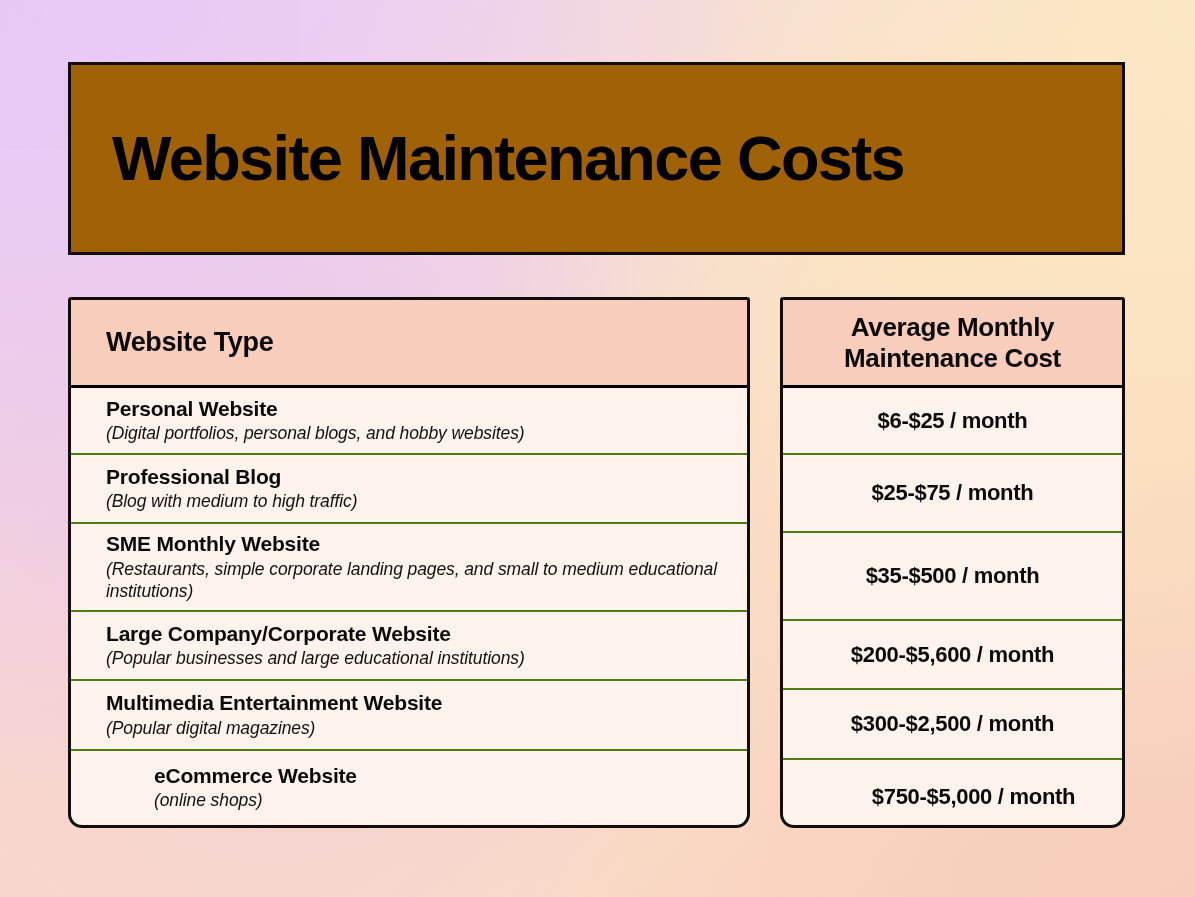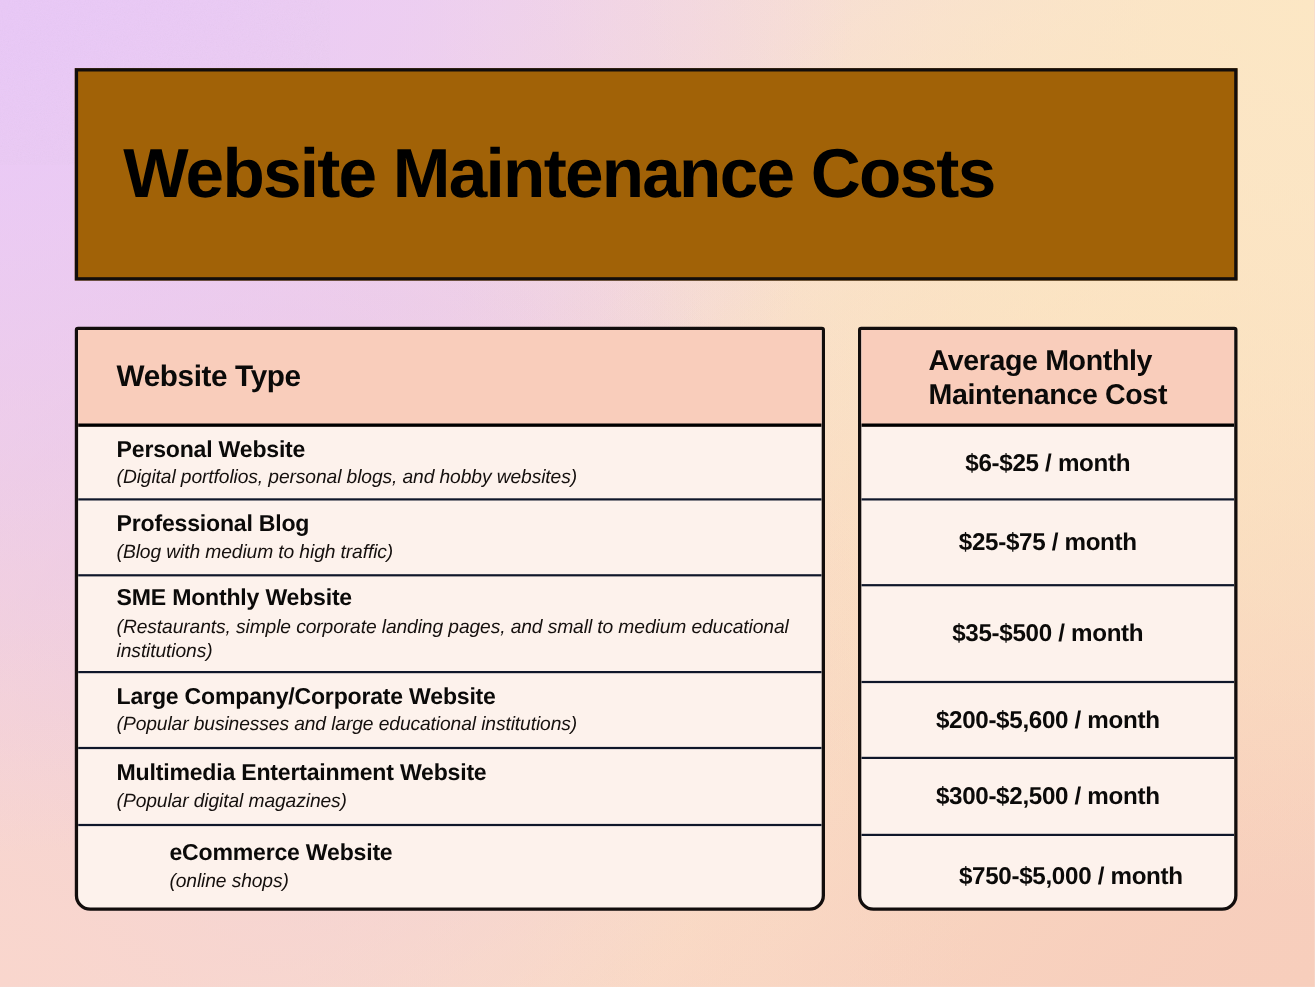--- a/index.html
+++ b/index.html
@@ -95,39 +95,39 @@
     display: flex;
     align-items: center;
   }
   #types-head {
     height: 88px;
     padding-left: 35px;
   }
   #costs-head {
     height: 88px;
     justify-content: center;
-    text-align: left;
+    text-align: center;
     padding: 0 14px;
   }
   .col-head-label {
     font-size: 27px;
     font-weight: 700;
     color: #0b0a09;
     letter-spacing: -0.35px;
     line-height: 1.18;
   }
   #costs-head .col-head-label { font-size: 26px; }
 
   .rows {
     display: flex;
     flex-direction: column;
   }
   .row {
     box-sizing: border-box;
-    border-bottom: 2px solid #0f172a;
+    border-bottom: 2px solid #4d7c0f;
     display: flex;
     flex-direction: column;
     justify-content: center;
   }
   .row:last-child { border-bottom: none; margin-left: 42px; }
 
   
   .type-row {
     padding: 0 30px 0 35px;
   }

